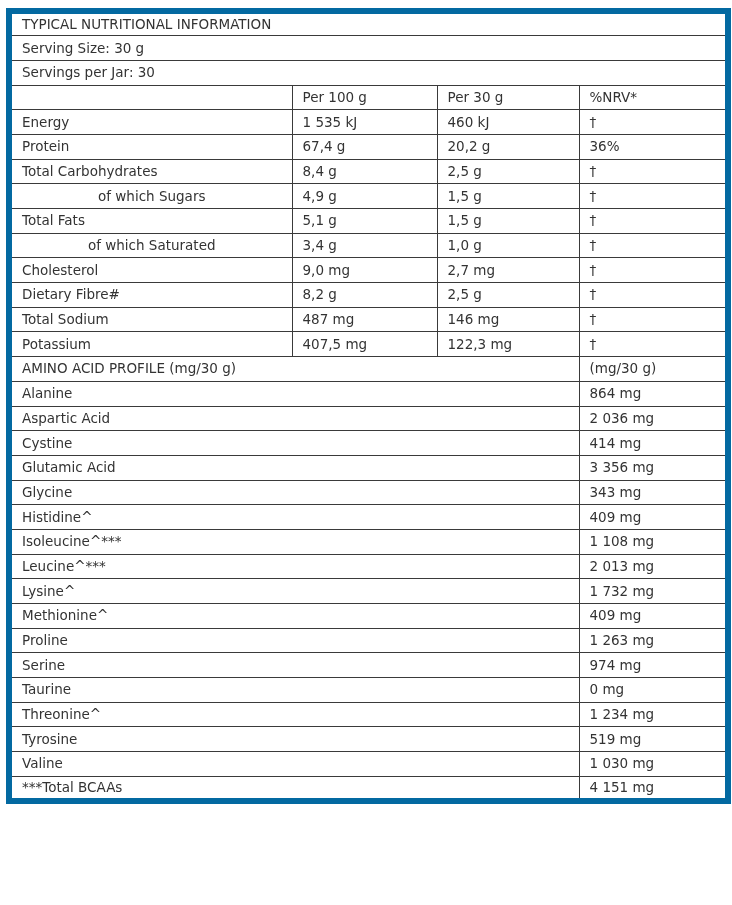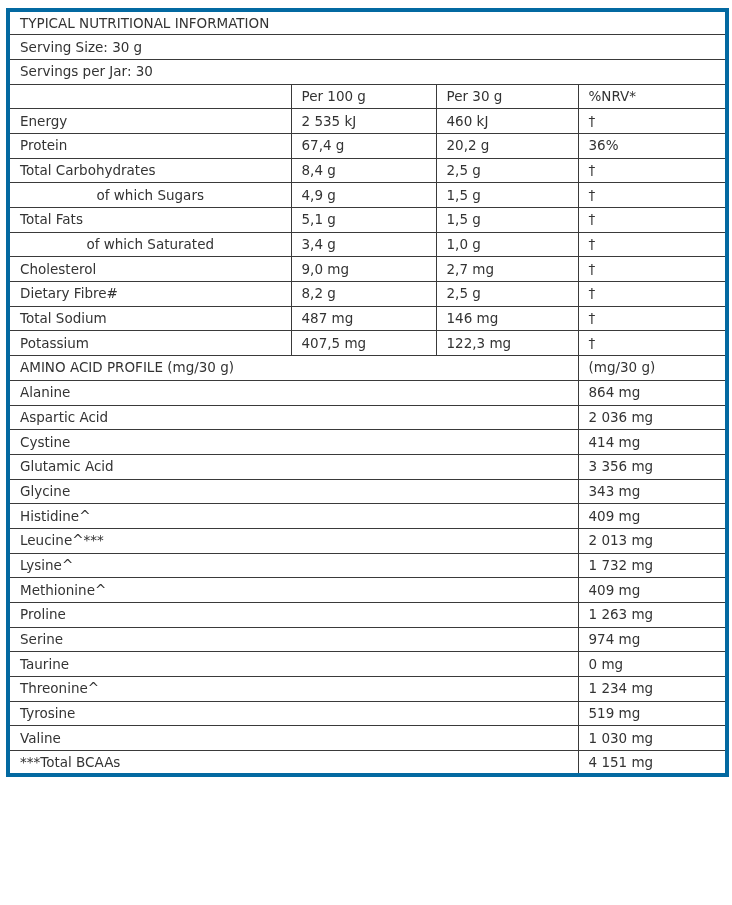--- a/index.html
+++ b/index.html
@@ -23,21 +23,21 @@
   }
   table.nutrition td {
     border: 1px solid #3a3a3a;
     height: 24.7px;
     padding: 1px 10px 2px 10px;
     vertical-align: middle;
     white-space: nowrap;
     overflow: hidden;
   }
   
-  table.nutrition { border: 4px solid #0369a1; }
+  table.nutrition { border: 6px solid #0369a1; }
   td.indent { padding-left: 30px; text-align: center; }
 </style>
 </head>
 <body>
 
 <div class="page">
   <table class="nutrition">
     <colgroup>
       <col style="width:283px">
       <col style="width:145px">
@@ -57,21 +57,21 @@
       <tr>
         <td></td>
         <td>Per 100 g</td>
         <td>Per 30 g</td>
         <td>%NRV*</td>
       </tr>
     </tbody>
     <tbody>
         <tr>
           <td class="">Energy</td>
-          <td>2 535 kJ</td>
+          <td>1 535 kJ</td>
           <td>460 kJ</td>
           <td>†</td>
         </tr>
         <tr>
           <td class="">Protein</td>
           <td>67,4 g</td>
           <td>20,2 g</td>
           <td>36%</td>
         </tr>
         <tr>
@@ -146,20 +146,24 @@
           <td colspan="3">Glutamic Acid</td>
           <td>3 356 mg</td>
         </tr>
         <tr>
           <td colspan="3">Glycine</td>
           <td>343 mg</td>
         </tr>
         <tr>
           <td colspan="3">Histidine^</td>
           <td>409 mg</td>
+        </tr>
+        <tr>
+          <td colspan="3">Isoleucine^***</td>
+          <td>1 108 mg</td>
         </tr>
         <tr>
           <td colspan="3">Leucine^***</td>
           <td>2 013 mg</td>
         </tr>
         <tr>
           <td colspan="3">Lysine^</td>
           <td>1 732 mg</td>
         </tr>
         <tr>

